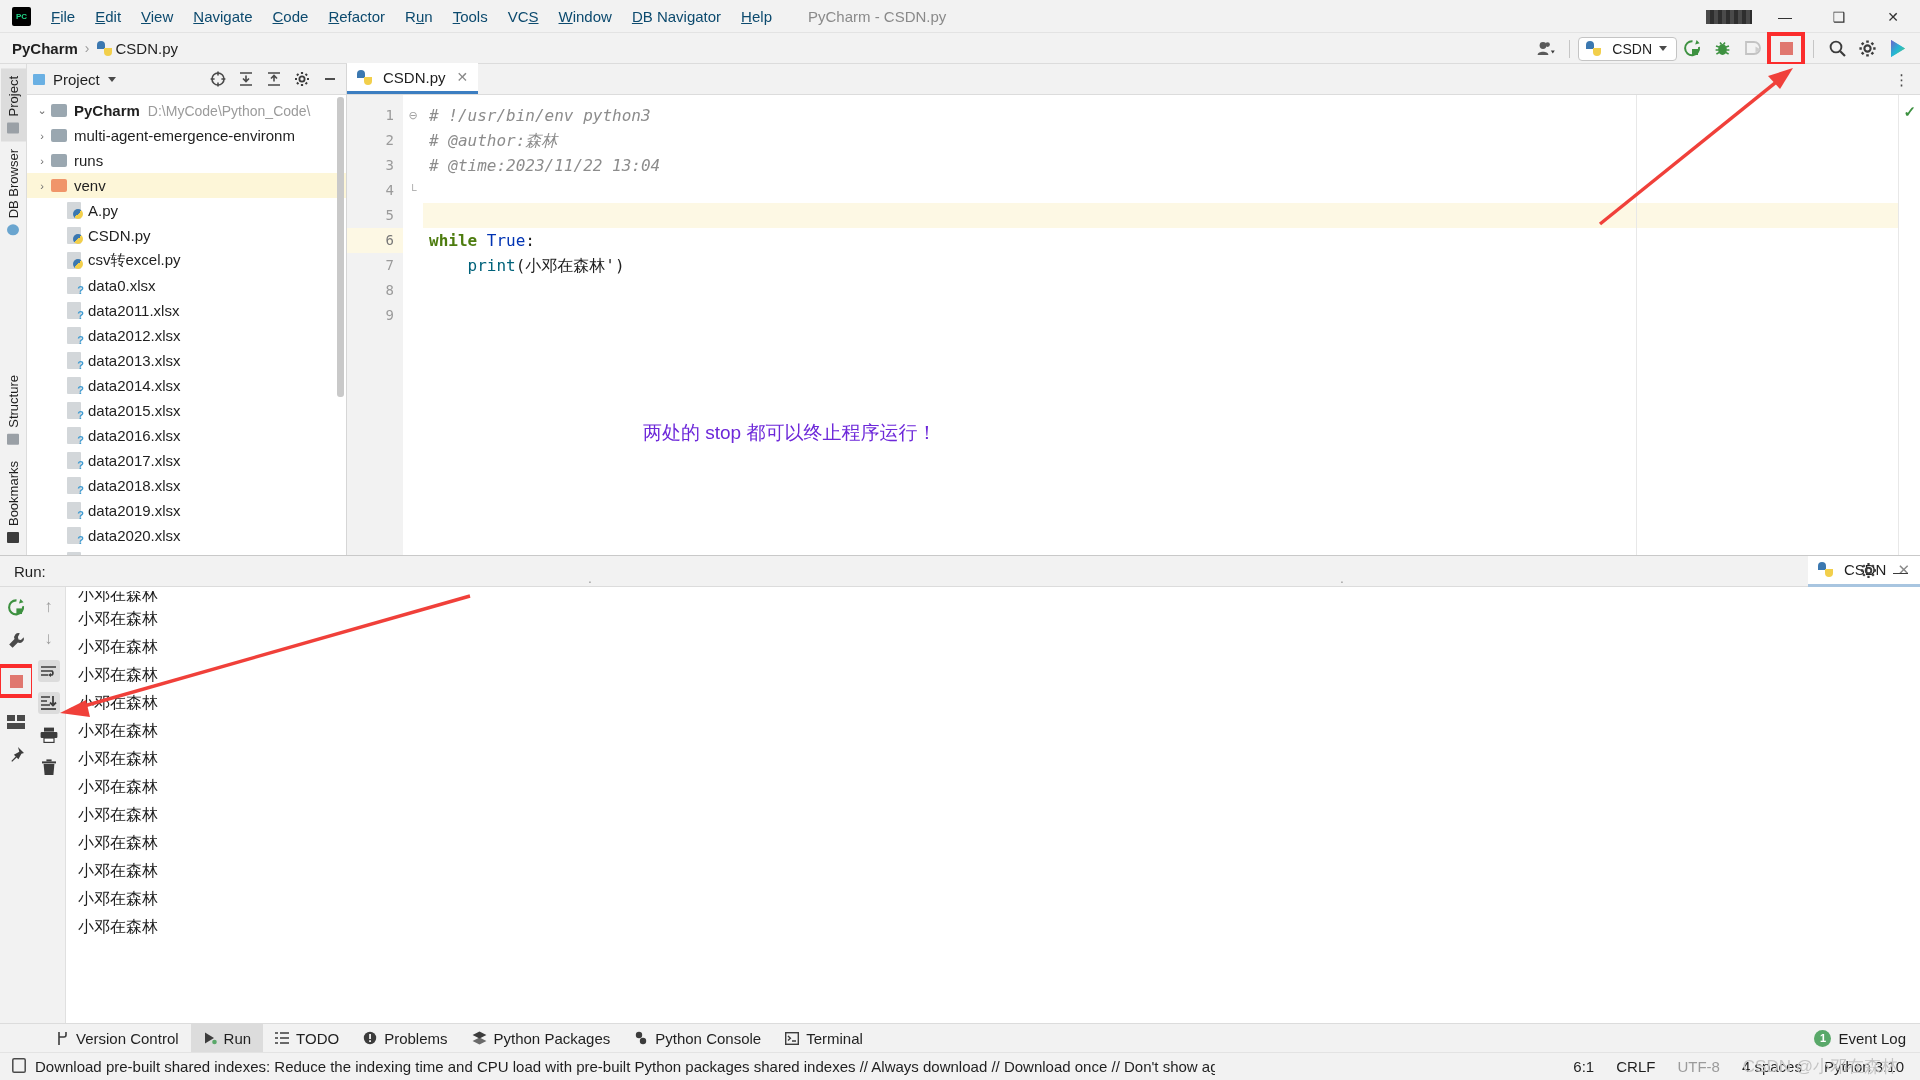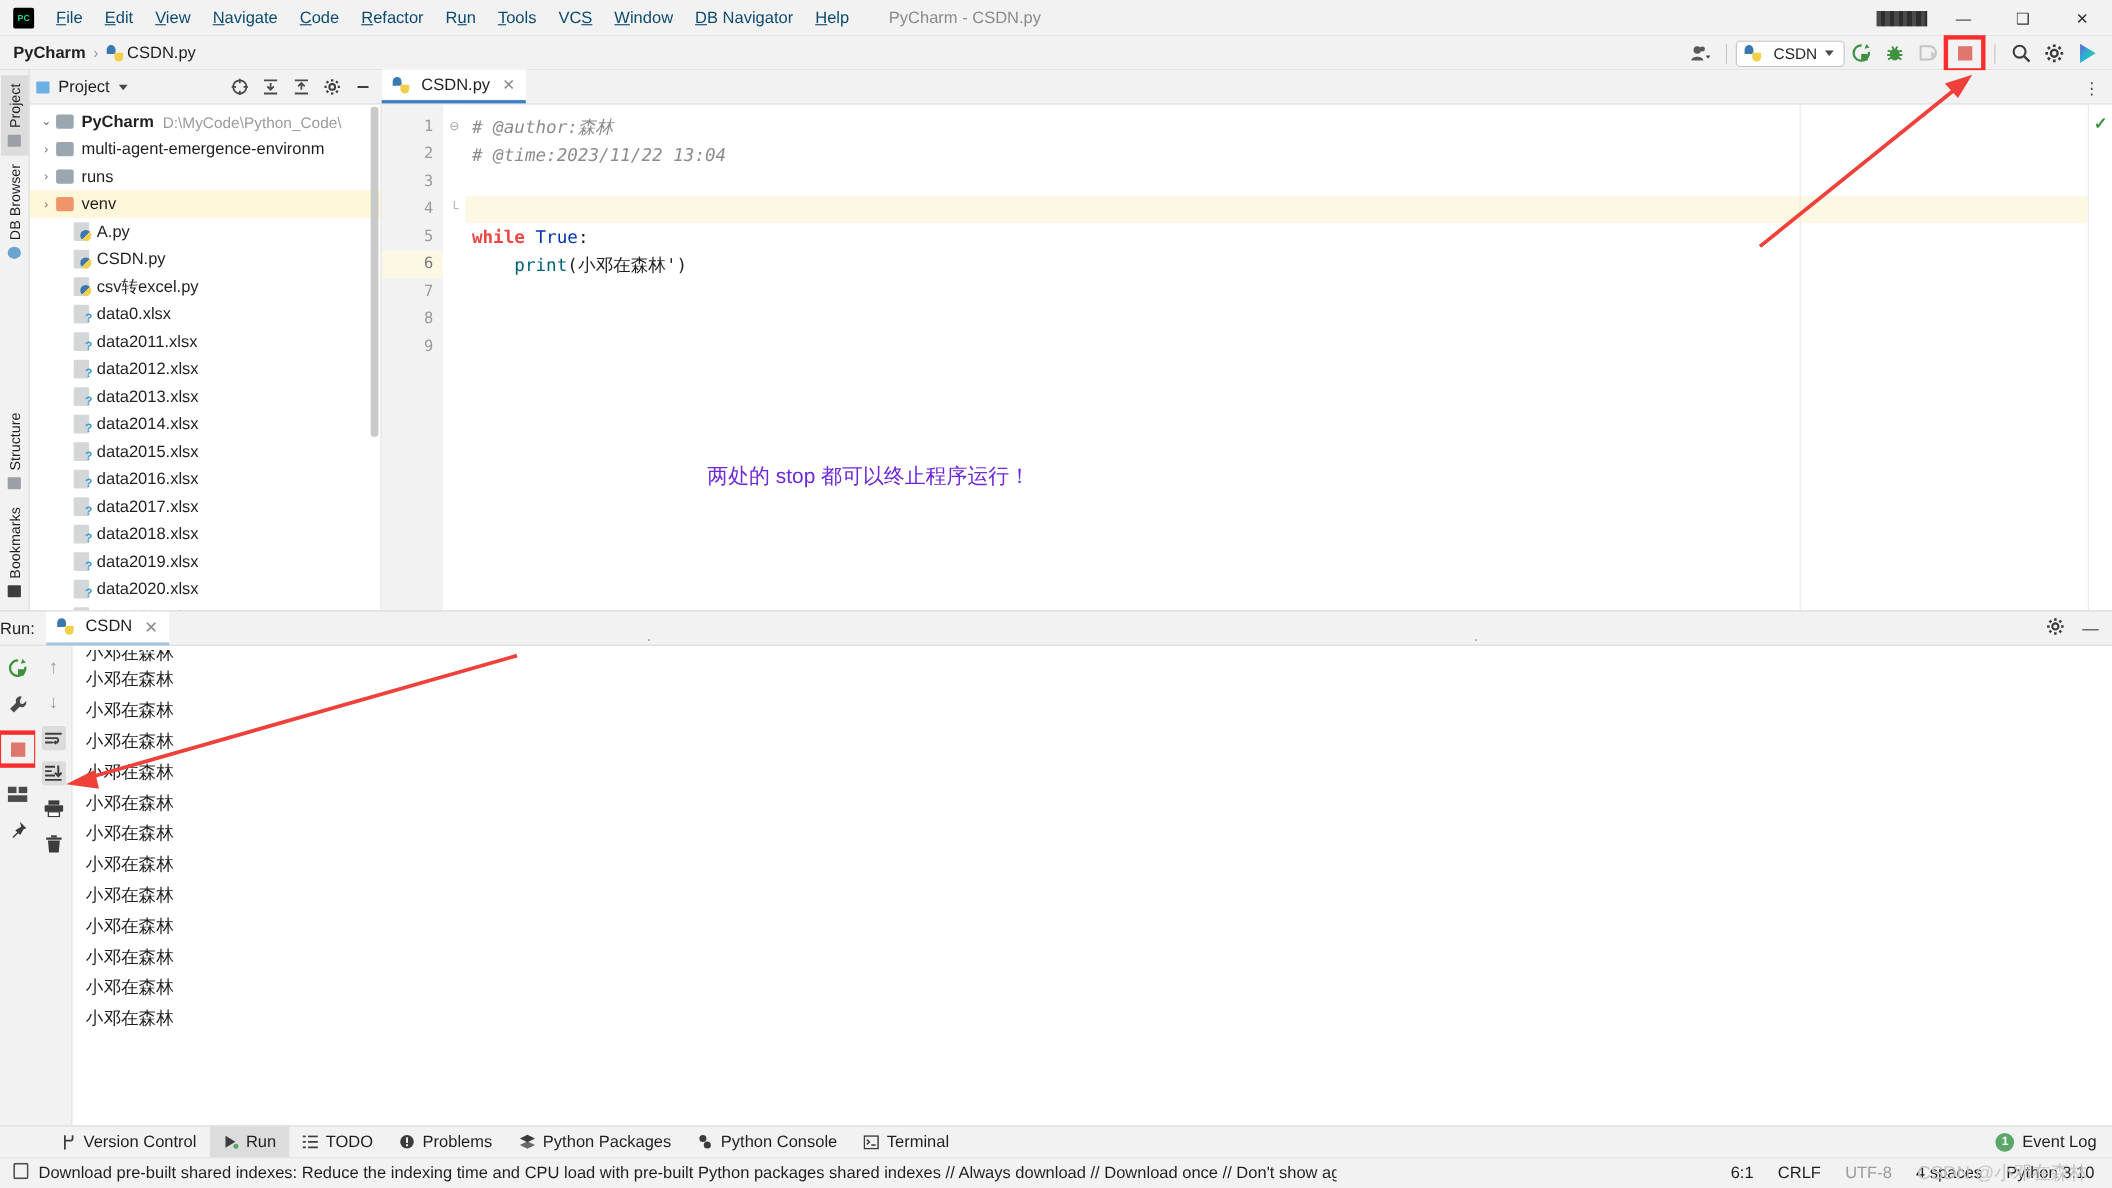--- a/index.html
+++ b/index.html
@@ -153,42 +153,42 @@
   .gutter div.cur{background:#fdf8e4;color:#787878;}
   .foldcol{width:20px;flex:0 0 20px;background:#fff;padding-top:8px;}
   .foldcol div{height:25px;line-height:25px;text-align:center;color:#a0a0a0;font-size:11px;}
   .code{
     flex:1 1 auto;padding-top:8px;font-family:"DejaVu Sans Mono",monospace;font-size:16px;
     position:relative;min-width:0;
   }
   .cl{height:25px;line-height:25px;white-space:pre;padding-left:6px;}
   .cl.cur{background:#fdf8e4;}
   .cmt{color:#8c8c8c;font-style:italic;}
-  .kw{color:#ef4444;font-weight:600;}
+  .kw{color:#4d7c0f;font-weight:600;}
   .bi{color:#0033b3;}
   .fn{color:#00627a;}
   .pun{color:#1f1f1f;}
   .right-gut{
     width:22px;flex:0 0 22px;background:#fff;border-left:1px solid #e8e8e8;position:relative;
   }
   .ok-check{position:absolute;right:4px;top:8px;color:#3d9140;font-size:15px;font-weight:bold;}
   .vert-guide{position:absolute;top:0;bottom:0;width:1px;background:#e8e8e8;}
   .note-red{
     position:absolute;color:#6d28d9;font-size:19px;white-space:nowrap;
     font-family:"Liberation Sans",sans-serif;
   }
 
   
   .runpanel{
     height:468px;flex:0 0 468px;background:#fff;border-top:1px solid #c9c9c9;display:flex;flex-direction:column;
     position:relative;
   }
   .run-head{
-    height:31px;flex:0 0 31px;background:#f2f2f2;display:flex;align-items:center;gap:10px;
-    border-bottom:1px solid #dcdcdc;position:relative;
+    height:31px;flex:0 0 31px;background:#f2f2f2;display:flex;align-items:center;gap:10px;padding-left:14px;
+    border-bottom:1px solid #dcdcdc;position:relative;justify-content:space-between;
   }
   .run-label{font-size:15px;}
   .run-tab{
     display:flex;align-items:center;gap:7px;height:31px;padding:0 10px;background:#fff;font-size:15px;
     border-bottom:3px solid #a8c5e0;
   }
   .run-tab .x{color:#8a8a8a;margin-left:4px;}
   .run-head-right{position:absolute;right:12px;top:0;height:31px;display:flex;align-items:center;gap:16px;}
   .run-body{flex:1 1 auto;display:flex;min-height:0;}
   .run-tb{
@@ -530,20 +530,21 @@
             <div></div>
             <div></div>
             <div>└</div>
             <div></div>
             <div></div>
             <div></div>
             <div></div>
             <div></div>
           </div>
         <div class="code" id="codelines">
+          <div class="cl"><span class="cmt"># !/usr/bin/env python3</span></div>
             <div class="cl"><span class="cmt"># @author:森林</span></div>
             <div class="cl"><span class="cmt"># @time:2023/11/22 13:04</span></div>
             <div class="cl"></div>
             <div class="cl cur"></div>
             <div class="cl"><span class="kw">while</span> <span class="bi">True</span><span class="pun">:</span></div>
             <div class="cl">    <span class="fn">print</span><span class="pun">(</span>小邓在森林'<span class="pun">)</span></div>
             <div class="cl"></div>
             <div class="vert-guide" style="left:1213px"></div>
           <div class="note-red" style="left:220px; top:325px;">两处的 stop 都可以终止程序运行！</div>
         </div>

